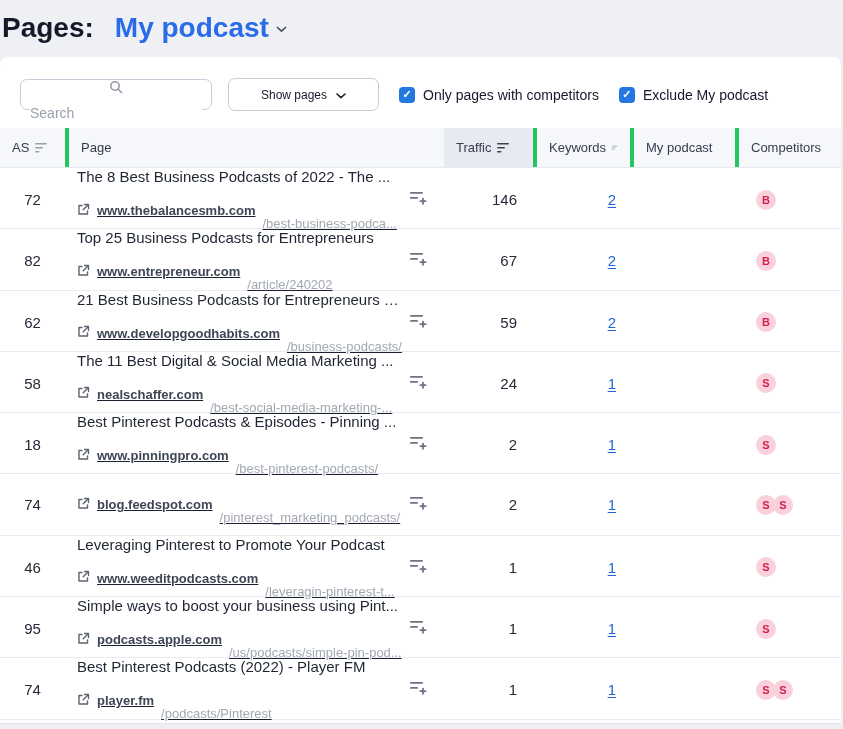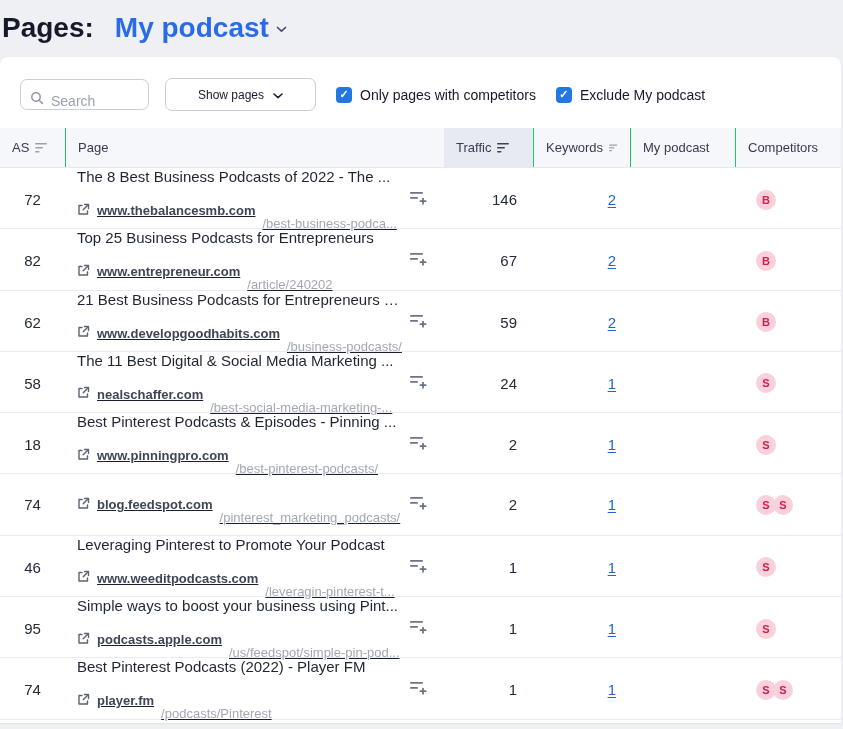--- a/index.html
+++ b/index.html
@@ -11,39 +11,39 @@
   .page-header .prefix { font-size:28px; font-weight:600; color:#16192a; }
   .title-select { display:flex; align-items:center; gap:7px; cursor:pointer; }
   .title-select .sel { font-size:28px; font-weight:600; color:#2a6be8; }
 
   
   .card { background:#fff; width:841px; height:666px; border-radius:8px 8px 0 0;
           box-shadow:0 1px 2px rgba(30,40,60,.06); }
 
   
   .toolbar { display:flex; align-items:center; padding:21px 20px 17px 20px; gap:16px; }
-  .search-box { width:129px; height:31px; border:1px solid #c7cdd9; border-radius:7px;
-                display:flex; align-items:flex-end; padding:0 9px; gap:7px; background:#fff; }
+  .search-box { width:192px; height:31px; border:1px solid #c7cdd9; border-radius:7px;
+                display:flex; align-items:center; padding:0 9px; gap:7px; background:#fff;flex-direction:column; }
   .search-box input { border:none; outline:none; width:100%; font-size:14px;
                       font-family:"Liberation Sans", sans-serif; color:#333a48; }
   .search-box input::placeholder { color:#9aa1ae; }
   .show-pages { height:33px; border:1px solid #c7cdd9; border-radius:7px; background:#fff;
                 display:flex; align-items:center; gap:9px; padding:0 32px; font-size:12px;
                 color:#16192a; cursor:pointer; font-family:"Liberation Sans", sans-serif; }
   .chk-group { display:flex; align-items:center; gap:8px; cursor:pointer; margin-left:4px; }
   .chk { width:16px; height:16px; border-radius:4px; background:#2277e0; color:#fff;
          display:flex; align-items:center; justify-content:center; font-size:11px; font-weight:bold; }
   .chk-label { font-size:14px; color:#16192a; }
 
   
   .grid-cols { display:grid; grid-template-columns:65px 1fr 89px 97px 105px 106px; }
   .thead { background:#f6f7fa; height:40px; border-bottom:1px solid #e4e8ef; }
   .th { display:flex; align-items:center; gap:6px; padding:0 12px; font-size:13px;
         color:#353c4e; white-space:nowrap;text-align:center; }
-  .th.bordered { border-left:1px solid #22c55e; }
+  .th.bordered { border-left:4px solid #22c55e; }
   .th-traffic { background:#e8eaf1; }
 
   .trow { height:61.3px; border-bottom:1px solid #e8ebf1; align-items:center; }
   .cell-as { text-align:center; font-size:15px; color:#242a38; }
   .cell-page { display:flex; align-items:center; justify-content:space-between;
                padding:0 17px 0 12px; min-width:0; }
   .page-info { min-width:0; }
   .pg-title { font-size:15px; color:#1f2532; margin-bottom:5px; white-space:nowrap;
               overflow:hidden; text-overflow:ellipsis; }
   .pg-url { display:flex; align-items:center; gap:7px; font-size:13px; white-space:nowrap;text-decoration:underline; }
@@ -407,21 +407,21 @@
           <div class="pg-title">Simple ways to boost your business using Pint...</div>
           <div class="pg-url">
             <span>
               <svg width="13" height="13" viewBox="0 0 13 13" fill="none" stroke="#5b6472" stroke-width="1.4" stroke-linecap="round" stroke-linejoin="round">
                   <path d="M5 2.5 H2 V11 H10.5 V8"></path>
                   <path d="M7.5 1.5 H11.5 V5.5"></path>
                   <path d="M11.2 1.8 L6.2 6.8"></path>
                 </svg>
             </span>
             <span class="pg-domain">podcasts.apple.com</span>
-              <span class="pg-path">/us/feedspot/simple-pin-pod...</span>
+              <span class="pg-path">/us/podcasts/simple-pin-pod...</span>
           </div>
         </div>
         <span class="addlist">
           <svg width="18" height="15" viewBox="0 0 18 15">
               <g fill="#6b7484">
                 <rect x="1" y="2" width="13" height="1.8" rx="0.9"></rect>
                 <rect x="1" y="7" width="8" height="1.8" rx="0.9"></rect>
                 <rect x="10.5" y="10.3" width="7" height="1.8" rx="0.9"></rect>
                 <rect x="13.1" y="7.7" width="1.8" height="7" rx="0.9"></rect>
               </g>

